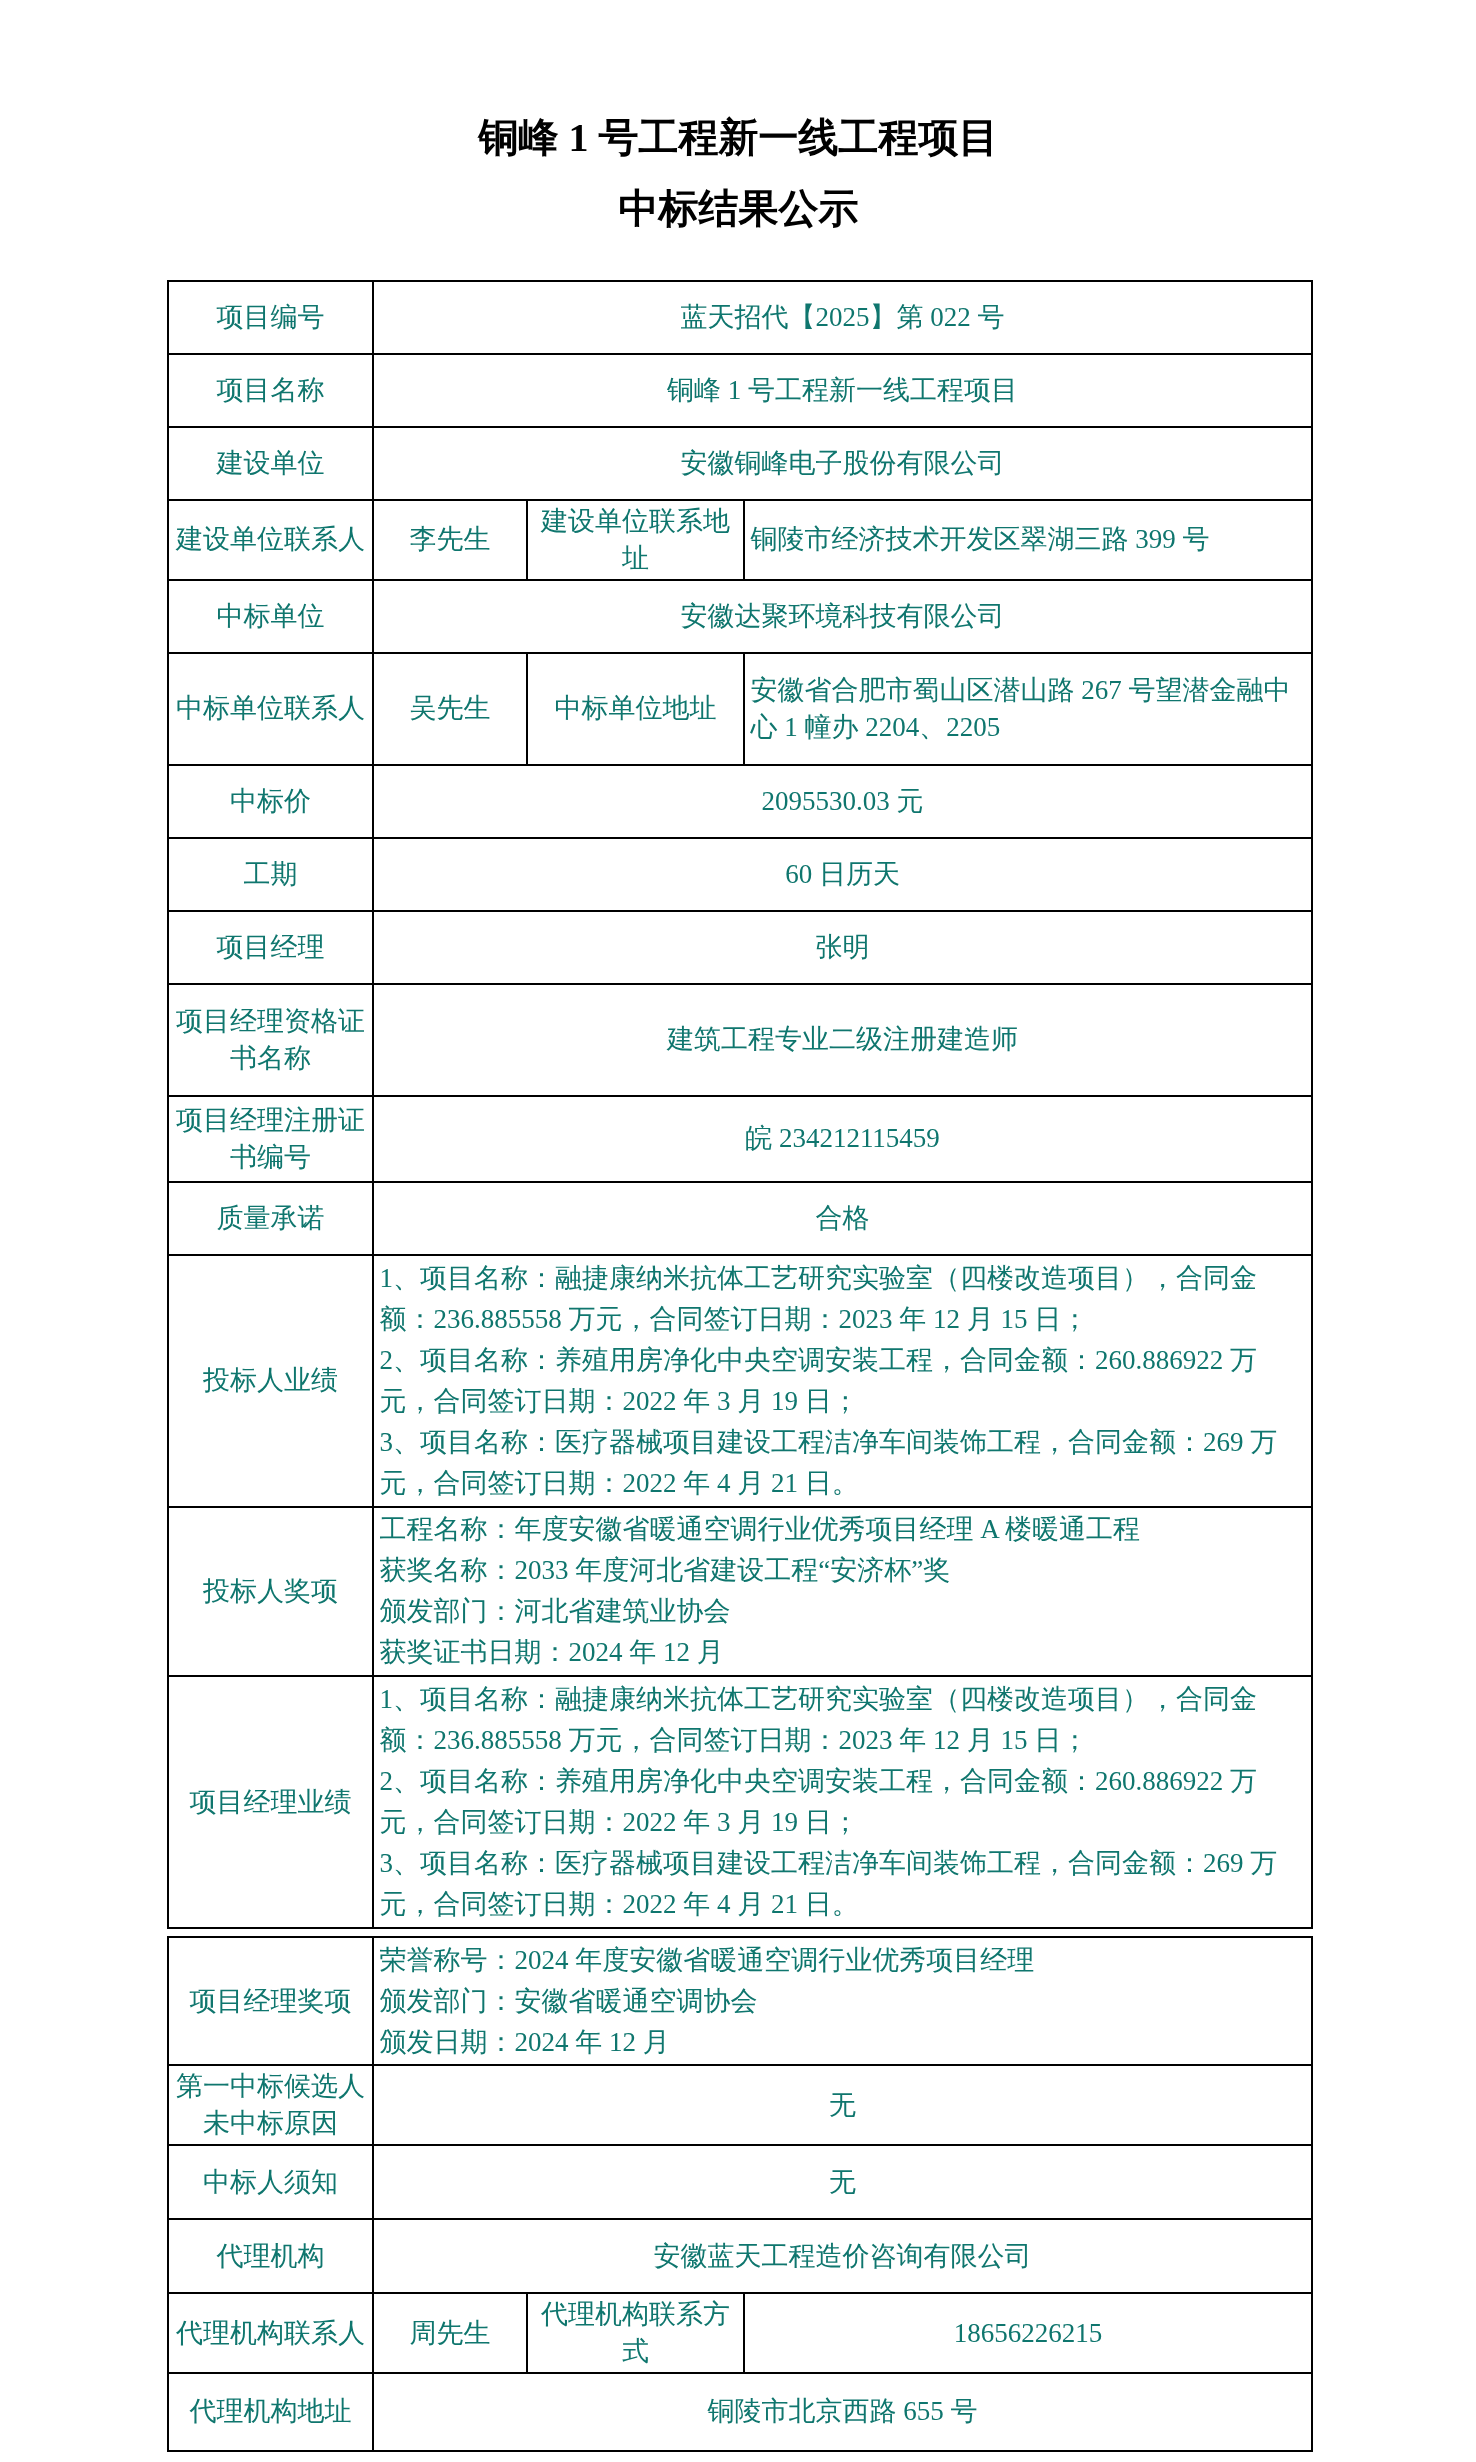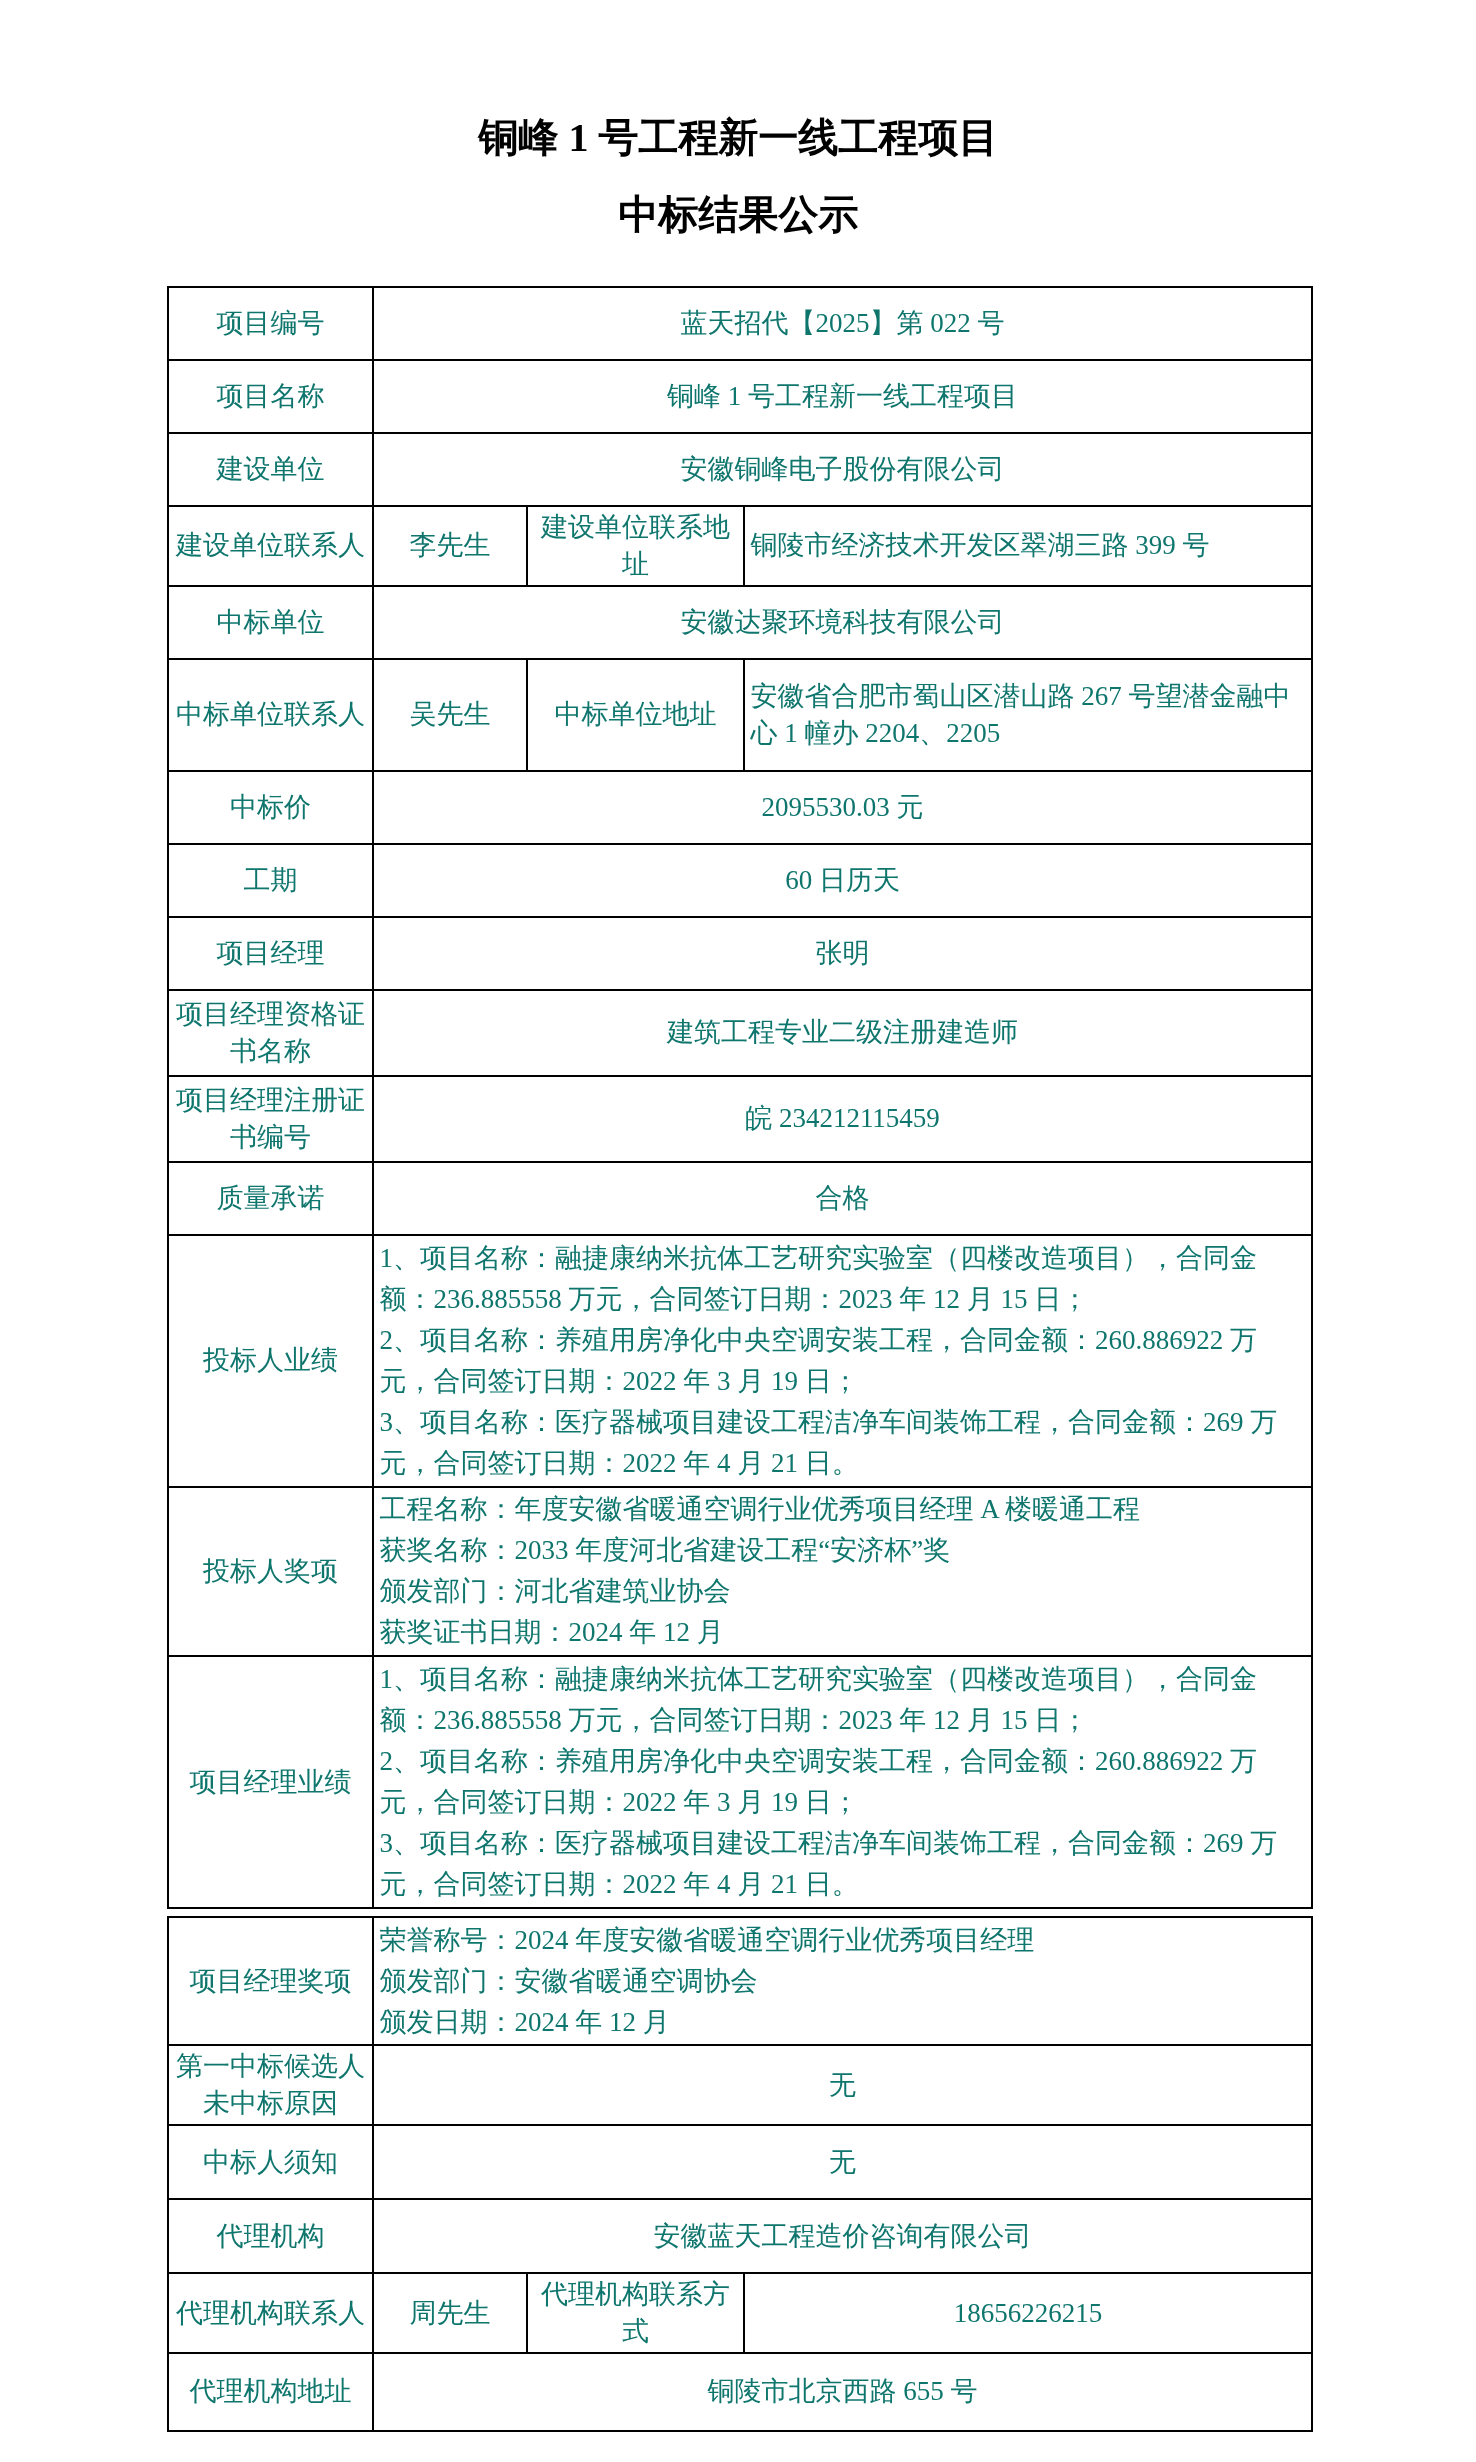--- a/index.html
+++ b/index.html
@@ -13,21 +13,21 @@
     overflow:hidden;
   }
   .doc-title{
     text-align:center;
     font-weight:bold;
     font-size:40px;
     line-height:47px;
     color:#000000;
   }
   .doc-title.first{padding-top:114px;}
-  .doc-title.second{margin-top:30px;}
+  .doc-title.second{margin-top:24px;}
   table.doc-table{
     border-collapse:collapse;
     table-layout:fixed;
     width:1143px;
     margin-left:167px;
     background:#ffffff;
   }
   table.doc-table.first{margin-top:48px;}
   .table-gap{height:6.5px;}
   table.doc-table td{
@@ -93,21 +93,21 @@
           <td colspan="3" class="cell-center">2095530.03 元</td>
         </tr>
         <tr style="height: 73px;">
           <td class="cell-label">工期</td>
           <td colspan="3" class="cell-center">60 日历天</td>
         </tr>
         <tr style="height: 73px;">
           <td class="cell-label">项目经理</td>
           <td colspan="3" class="cell-center">张明</td>
         </tr>
-        <tr style="height: 86px;">
+        <tr style="height: 112px;">
           <td class="cell-label">项目经理资格证书名称</td>
           <td colspan="3" class="cell-center">建筑工程专业二级注册建造师</td>
         </tr>
         <tr style="height: 86px;">
           <td class="cell-label">项目经理注册证书编号</td>
           <td colspan="3" class="cell-center">皖 234212115459</td>
         </tr>
         <tr style="height: 73px;">
           <td class="cell-label">质量承诺</td>
           <td colspan="3" class="cell-center">合格</td>

